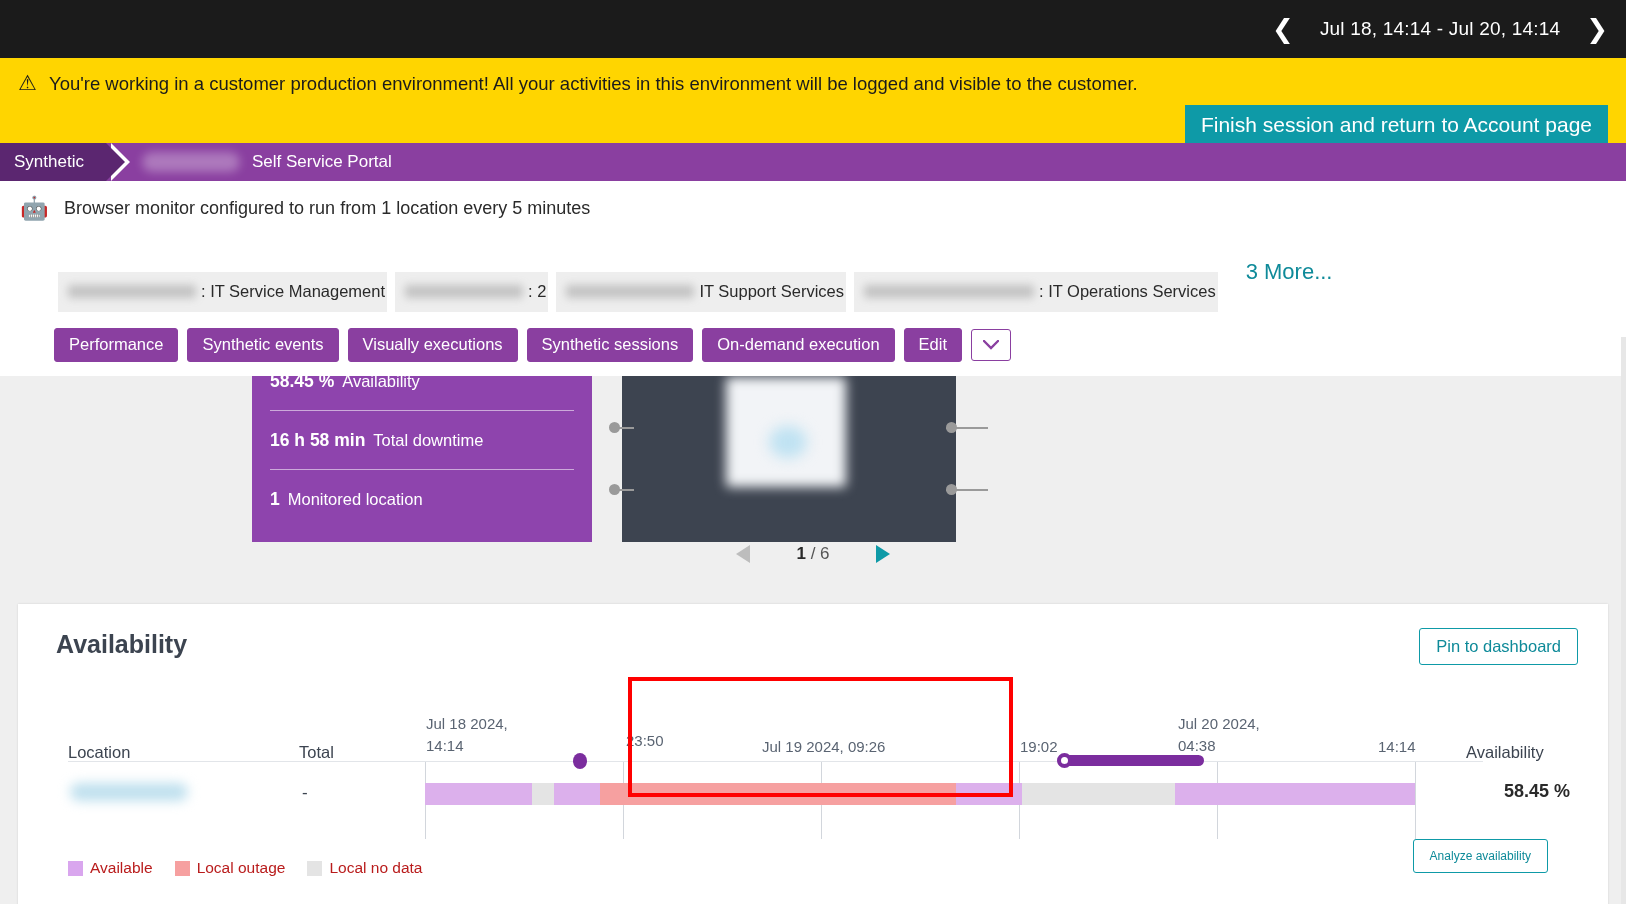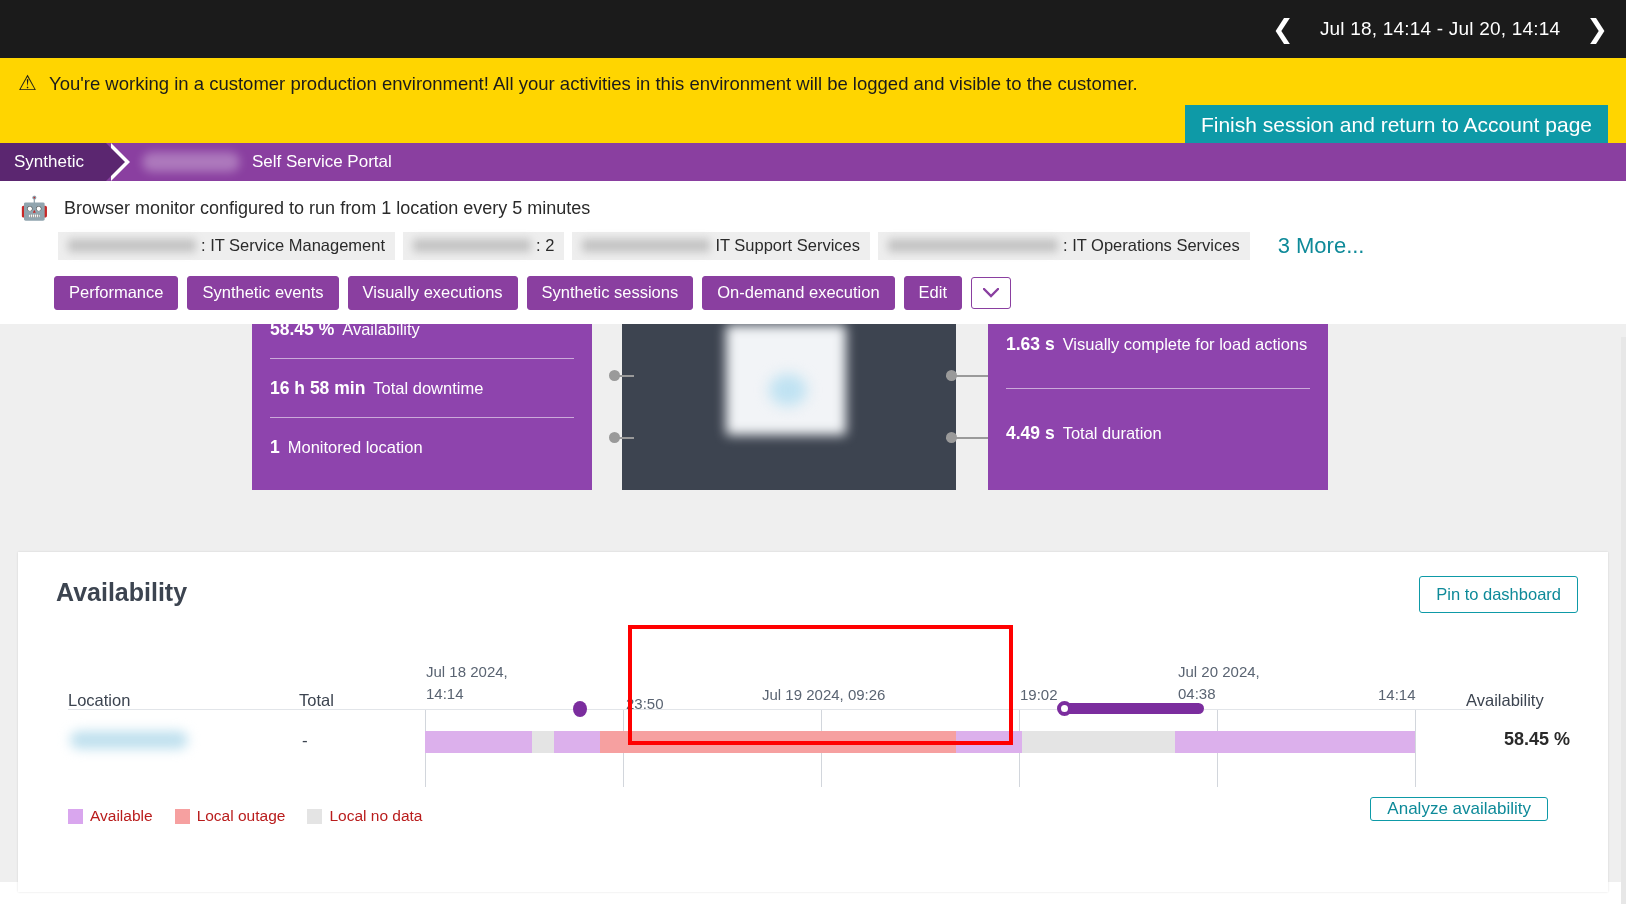--- a/index.html
+++ b/index.html
@@ -80,22 +80,22 @@
   .bot-icon { width: 30px; height: 30px; position: relative; flex: none; }
   .bot-icon::after {
     content: "🤖"; font-size: 23px; line-height: 30px;
     font-family: "DejaVu Sans", sans-serif;
   }
   .mon-text { font-size: 18px; color: #2a2a2a; }
 
   .tagrow { display: flex; align-items: center; gap: 8px; padding: 9px 0 0 58px; }
   .tag {
     background: #eeeeee; color: #2a2a2a; font-size: 16.5px;
-    padding: 4px 10px 5px 10px; display: flex; align-items: center;
-    white-space: nowrap; height: 28px;
+    padding: 4px 2px 5px 10px; display: flex; align-items: center;
+    white-space: nowrap; height: 40px; margin-top: 40px;
   }
   .tag-blur {
     display: inline-block; height: 13px; border-radius: 3px;
     background: rgba(110,110,110,.34); filter: blur(4px); margin-right: 5px;
   }
   .more-link { color: #0e8a99; font-size: 22px; cursor: pointer; margin-left: 20px; }
 
   .btnrow { display: flex; align-items: center; gap: 9px; padding: 16px 0 14px 54px; }
   .pbtn {
     background: #8a3fa0; color: #ffffff; border: 1px solid #8a3fa0;
@@ -229,22 +229,22 @@
   }
   .lg { display: flex; align-items: center; gap: 7px; font-size: 15.5px; color: #b91c1c; }
   .sw { width: 15px; height: 15px; }
   .sw.ok { background: #d9a6ee; }
   .sw.out { background: #f6a0a0; }
   .sw.nod { background: #e4e4e4; }
 
   .analyze-btn {
     position: absolute; right: 30px; bottom: -12px;
     background: #ffffff; border: 1px solid #0e9aa7; color: #0e8a99;
-    font-family: "Liberation Sans", sans-serif; font-size: 17px;
-    padding: 1px 16px; border-radius: 3px; cursor: pointer;
+    font-family: "Liberation Sans", sans-serif; font-size: 12px;
+    padding: 9px 16px; border-radius: 3px; cursor: pointer;
   }
 
   .scroll-strip {
     position: absolute; right: 0; top: 337px; width: 5px; bottom: 0;
     background: #e7e7e7;
   }
 </style>
 </head>
 <body>
 
@@ -337,49 +337,48 @@
 
   <div class="conn" style="left:612px; top:51px; width:22px;"></div>
   <div class="knob" style="left:609px; top:46px;"></div>
   <div class="conn" style="left:612px; top:113px; width:22px;"></div>
   <div class="knob" style="left:609px; top:108px;"></div>
   <div class="conn" style="left:946px; top:51px; width:42px;"></div>
   <div class="knob" style="left:946px; top:46px;"></div>
   <div class="conn" style="left:946px; top:113px; width:42px;"></div>
   <div class="knob" style="left:946px; top:108px;"></div>
 
-  <div class="card right">
-    <div class="metric" style="padding-top:34px;padding-bottom:33px;">
-      <span class="v">1.63 s</span>
-      <span class="l">Visually complete for load actions</span>
-    </div>
-    <div class="metric" style="padding-top:34px;">
-      <span class="v">4.49 s</span>
-      <span class="l">Total duration</span>
-    </div>
-  </div>
-
+
+  <div class="carnav">
+    <div class="tri-l"></div>
+    <div class="pg">
+      <b>1</b>
+      <span>/</span>
+      <span>6</span>
+    </div>
+    <div class="tri-r"></div>
+  </div>
 </div>
 
 <div class="panelwrap">
   <div class="panel">
     <h2>Availability</h2>
     <button class="pin-btn">Pin to dashboard</button>
 
     <div class="timeline">
 
       <span class="col-head ch-loc">Location</span>
       <span class="col-head ch-cloud">Total</span>
       <span class="col-head ch-avail">Availability</span>
 
       <span class="tick-label" style="left:370px; top:22px;">
         <span>Jul 18 2024,</span><br>
         <span>14:14</span>
       </span>
-      <span class="tick-label" style="left:570px; top:54px;">
+      <span class="tick-label" style="left:570px; top:39px;">
         <span>23:50</span>
       </span>
       <span class="tick-label" style="left:706px; top:45px;">
         <span>Jul 19 2024, 09:26</span>
       </span>
       <span class="tick-label" style="left:964px; top:45px;">
         <span>19:02</span>
       </span>
       <span class="tick-label" style="left:1122px; top:22px;">
         <span>Jul 20 2024,</span><br>

